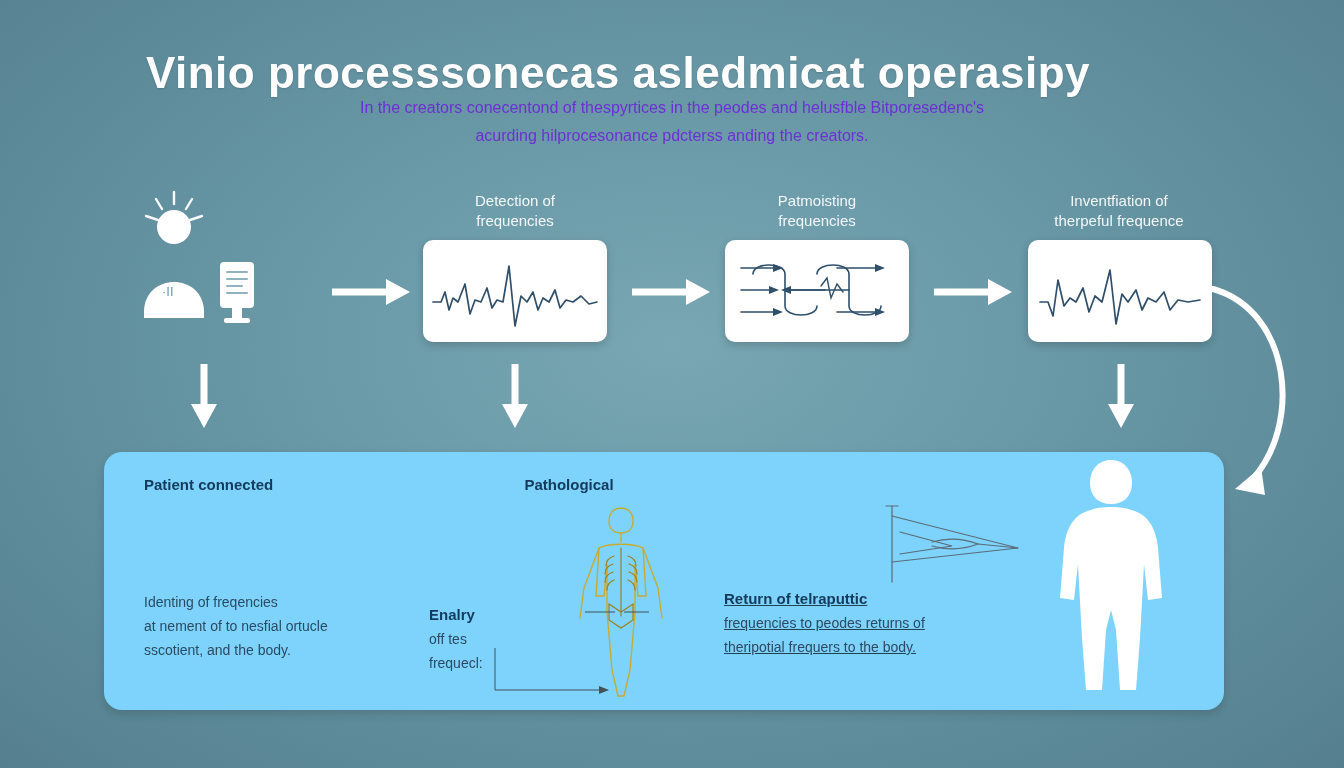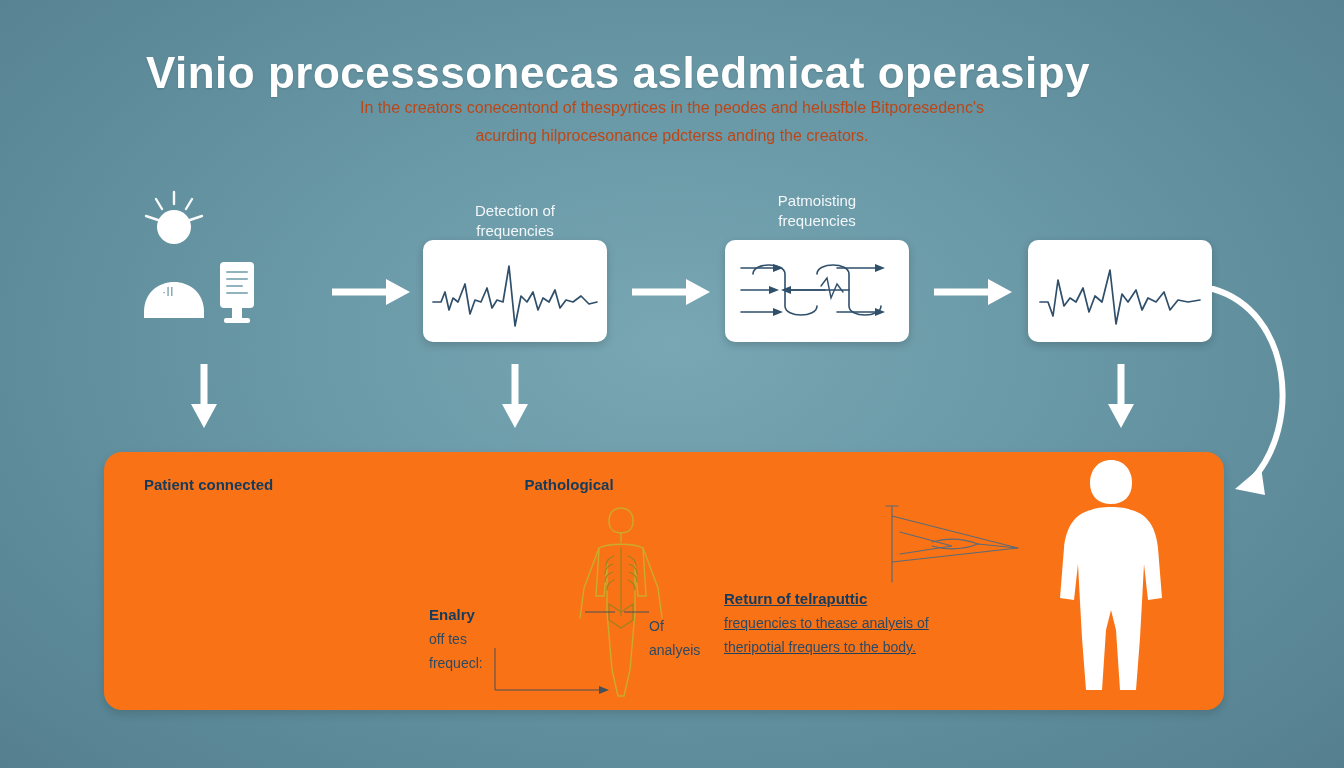--- a/index.html
+++ b/index.html
@@ -24,21 +24,21 @@
     font-size: 44px;
     font-weight: bold;
     letter-spacing: 0.5px;
     text-shadow: 0 1px 2px rgba(0,0,0,.15);
     margin-top: 22px;
   }
   .subtitle {
     position: absolute;
     top: 94px; left: 272px; width: 800px;
     text-align: center;
-    color: #c2410c;
+    color: #6d28d9;
     font-size: 16px;
     line-height: 28px;
     opacity: .92;
   }
 
   
   .step-caption {
     position: absolute;
     text-align: center;
     color: #f2f7f9;
@@ -64,21 +64,21 @@
   .arrow-v {
     position: absolute;
     width: 16px;
   }
 
   
   .panel {
     position: absolute;
     left: 104px; top: 452px;
     width: 1120px; height: 258px;
-    background: #f97316;
+    background: #7dd3fc;
     border-radius: 18px;
     box-shadow: 0 4px 10px rgba(0,0,0,.14);
   }
   .panel-col {
     position: absolute;
     color: #21405a;
   }
   .panel-h {
     font-weight: bold;
     font-size: 15px;
@@ -107,27 +107,31 @@
 <body>
 
 <div id="stage">
 
   <div class="title no-sel">Vinio processsonecas asledmicat operasipy</div>
   <div class="subtitle no-sel">
     <span>In the creators conecentond of thespyrtices in the peodes and helusfble Bitporesedenc's</span><br>
     <span>acurding hilprocesonance pdcterss anding the creators.</span>
   </div>
 
-  <div class="step-caption no-sel" style="left:410px; top:191px;margin-top:10px;">
+  <div class="step-caption no-sel" style="left:410px; top:191px;">
     <span>Detection of</span><br>
     <span>frequencies</span>
   </div>
   <div class="step-caption no-sel" style="left:712px; top:191px;">
     <span>Patmoisting</span><br>
     <span>frequencies</span>
+  </div>
+  <div class="step-caption no-sel" style="left:1014px; top:191px;">
+    <span>Inventfiation of</span><br>
+    <span>therpeful frequence</span>
   </div>
 
   <div style="position:absolute; left:132px; top:184px; width:160px; height:150px;">
     <svg width="160" height="150" viewBox="0 0 160 150">
 
       <g stroke="#ffffff" stroke-width="2.4" stroke-linecap="round" opacity=".95">
         <line x1="42" y1="8" x2="42" y2="20"></line>
         <line x1="24" y1="15" x2="30" y2="25"></line>
         <line x1="60" y1="15" x2="54" y2="25"></line>
         <line x1="14" y1="32" x2="26" y2="36"></line>
@@ -243,20 +247,24 @@
       <path d="M18 4 C96 26 108 140 56 196" fill="none" stroke="#ffffff" stroke-width="6" stroke-linecap="round"></path>
       <polygon points="66,182 40,204 70,210" fill="#ffffff"></polygon>
     </svg>
   </div>
 
   <div class="panel">
 
     <div class="panel-col col1">
       <span class="panel-h">Patient connected</span>
     </div>
+    <div class="panel-col col1b">
+      <span class="panel-p">Identing of freqencies</span>
+      <span class="panel-p">at nement of to nesfial ortucle sscotient, and the body.</span>
+    </div>
 
     <div class="panel-col col2-title">
       <span class="panel-h">Pathological</span>
     </div>
 
     <div style="position:absolute; left:462px; top:48px; width:110px; height:200px;">
       <svg width="110" height="200" viewBox="0 0 110 200">
         <g fill="none" stroke="#c9ab2f" stroke-width="1.4" stroke-linecap="round">
 
           <path d="M55 8 C63 8 67 14 67 21 C67 28 63 33 55 33 C47 33 43 28 43 21 C43 14 47 8 55 8 Z"></path>
@@ -280,24 +288,20 @@
           <path d="M43 104 L55 112 L67 104 L67 120 L55 128 L43 120 Z"></path>
         </g>
       </svg>
     </div>
 
     <div class="panel-col col2b">
       <span class="panel-h">Enalry</span>
       <span class="panel-p">off tes</span>
       <span class="panel-p">frequecl:</span>
     </div>
-    <div class="panel-col" style="left:545px; top:162px; width:90px;">
-      <span class="panel-p">Of</span>
-      <span class="panel-p">analyeis</span>
-    </div>
 
     <div style="position:absolute; left:385px; top:150px; width:190px; height:100px;">
       <svg width="190" height="100" viewBox="0 0 190 100">
         <g stroke="#44505a" stroke-width="1" fill="none">
           <line x1="96" y1="10" x2="126" y2="10"></line>
           <line x1="6" y1="46" x2="6" y2="88"></line>
           <line x1="6" y1="88" x2="110" y2="88"></line>
           <polygon points="110,84 120,88 110,92" fill="#44505a" stroke="none"></polygon>
           <line x1="135" y1="10" x2="160" y2="10"></line>
         </g>
@@ -312,21 +316,21 @@
           <path d="M110 18 L236 50 L110 64"></path>
           <path d="M118 34 L170 48 L118 56"></path>
           <path d="M150 44 C164 40 180 40 196 46 C180 52 164 52 150 48"></path>
           <path d="M196 46 L236 50"></path>
         </g>
       </svg>
     </div>
 
     <div class="panel-col col3">
       <span class="panel-h">Return of telraputtic</span>
-      <span class="panel-p">frequencies to thease analyeis of theripotial frequers to the body.</span>
+      <span class="panel-p">frequencies to peodes returns of theripotial frequers to the body.</span>
     </div>
 
     <div class="silhouette" style="right:38px; top:0px; width:150px; height:250px;">
       <svg width="150" height="250" viewBox="0 0 150 250">
         <path d="M75 8 C88 8 96 18 96 31 C96 44 88 52 75 52 C62 52 54 44 54 31 C54 18 62 8 75 8 Z" fill="#ffffff"></path>
         <path d="M55 58 C62 54 88 54 95 58 C112 62 120 76 122 96 L126 146 L112 148 L108 112
                  L106 150 L104 186 L100 238 L84 238 L80 178 L75 158 L70 178 L66 238 L50 238
                  L46 186 L44 150 L42 112 L38 148 L24 146 L28 96 C30 76 38 62 55 58 Z" fill="#ffffff"></path>
       </svg>
     </div>

